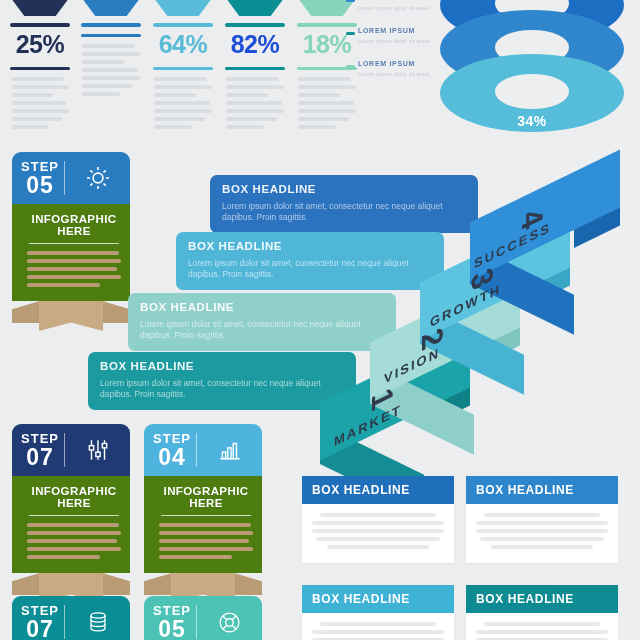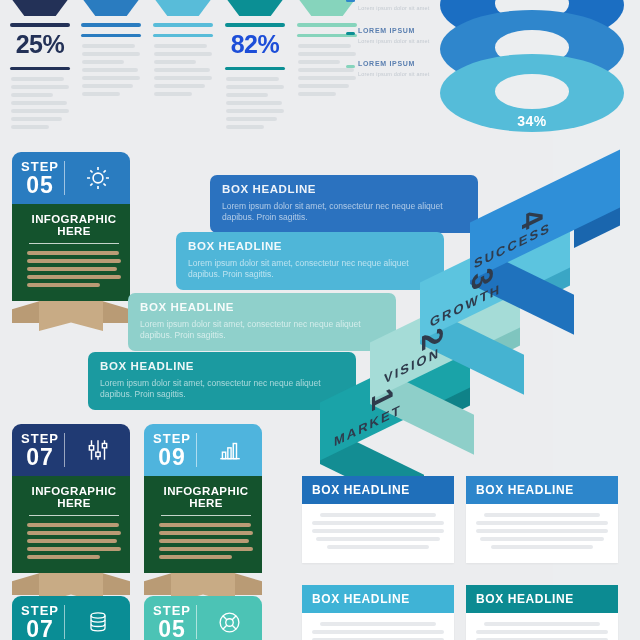--- a/index.html
+++ b/index.html
@@ -61,21 +61,21 @@
   .step-panel { position: absolute; width: 118px; }
   .step-head {
     height: 52px; border-radius: 9px 9px 0 0;
     display: flex; align-items: center; color: #fff;
   }
   .step-head .sword { font-size: 13px; font-weight: bold; letter-spacing: 1px; line-height: 14px; }
   .step-head .snum  { font-size: 23px; font-weight: bold; letter-spacing: 1px; line-height: 22px; }
   .step-head .sleft { width: 52px; text-align: center; padding-left: 4px; }
   .step-head .sdiv  { width: 1px; height: 34px; background: rgba(255,255,255,.55); }
   .step-head .sicon { flex: 1; display: flex; align-items: center; justify-content: center; }
-  .step-body { background: #14532d; padding: 9px 9px 10px 15px; }
+  .step-body { background: #4d7c0f; padding: 9px 9px 10px 15px; }
   .step-body .bhead {
     color: #fff; font-size: 11.5px; font-weight: bold; letter-spacing: .4px;
     text-align: center; text-shadow: 0 1px 0 rgba(0,0,0,.08);
   }
   .step-body .brule { height: 1px; background: rgba(255,255,255,.75); margin: 6px 2px 7px 2px; }
   .step-body .bline { display: block; height: 4px; border-radius: 2px; background: #b99b75; margin-bottom: 4px; }
   .ribbon-tail { position: relative; height: 36px; }
   .ribbon-tail .mid {
     position: absolute; left: 27px; top: 0; width: 64px; height: 30px; background: #c8ab85;
     clip-path: polygon(0 0, 100% 0, 100% 100%, 50% 72%, 0 100%);
@@ -172,20 +172,21 @@
           <i style="width:96%"></i>
           <i style="width:100%"></i>
           <i style="width:88%"></i>
           <i style="width:66%"></i>
       </div>
     </div>
 
     <div class="pct-col" style="left:151px">
       <div class="hex" style="background:#58bcd9"></div>
       <div class="pct-rule" style="background:#58bcd9"></div>
+      <div class="pct-num" style="color:#58bcd9">64%</div>
       <div class="pct-rule thin" style="background:#58bcd9"></div>
       <div class="blurb">
         <i style="width:92%"></i>
           <i style="width:100%"></i>
           <i style="width:72%"></i>
           <i style="width:96%"></i>
           <i style="width:100%"></i>
           <i style="width:88%"></i>
           <i style="width:66%"></i>
       </div>
@@ -203,20 +204,21 @@
           <i style="width:96%"></i>
           <i style="width:100%"></i>
           <i style="width:88%"></i>
           <i style="width:66%"></i>
       </div>
     </div>
 
     <div class="pct-col" style="left:295px">
       <div class="hex" style="background:#86d4bc"></div>
       <div class="pct-rule" style="background:#86d4bc"></div>
+      <div class="pct-num" style="color:#86d4bc">18%</div>
       <div class="pct-rule thin" style="background:#86d4bc"></div>
       <div class="blurb">
         <i style="width:92%"></i>
           <i style="width:100%"></i>
           <i style="width:72%"></i>
           <i style="width:96%"></i>
           <i style="width:100%"></i>
           <i style="width:88%"></i>
           <i style="width:66%"></i>
       </div>
@@ -377,21 +379,21 @@
       <div class="fl"></div>
         <div class="fr"></div>
         <div class="mid"></div>
     </div>
   </div>
 
   <div class="step-panel" style="left:144px; top:424px">
     <div class="step-head" style="background:#4fb4dd">
       <div class="sleft">
         <div class="sword">STEP</div>
-        <div class="snum">09</div>
+        <div class="snum">04</div>
       </div>
       <div class="sdiv"></div>
       <div class="sicon">
         <svg width="26" height="26" viewBox="0 0 24 24" fill="none" stroke="#ffffff" stroke-width="1.3">
           <path d="M3 20h18"></path>
           <rect x="5" y="14" width="3" height="6"></rect>
             <rect x="10" y="10" width="3" height="10"></rect>
           <rect x="15" y="6" width="3" height="14"></rect>
         </svg>
       </div>

